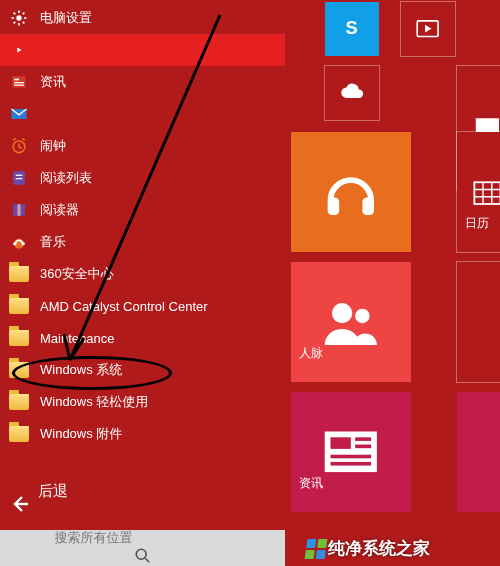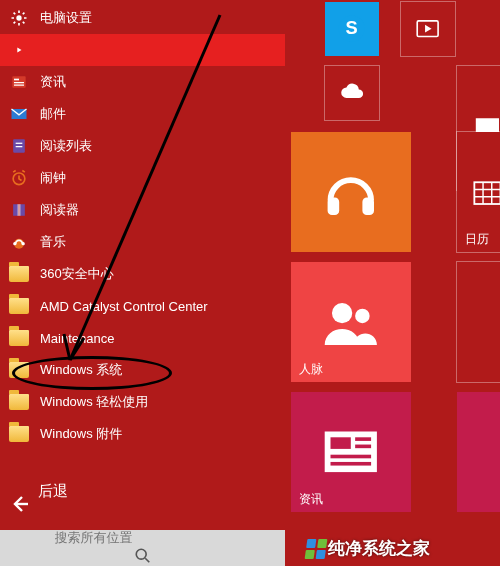--- a/index.html
+++ b/index.html
@@ -20,21 +20,21 @@
   .back-row { display:flex; height:44px; padding:0 10px; color:#fff; font-size:15px; font-weight: 500; cursor:pointer; }
   .back-arrow { width:28px; display:flex; align-items:center; }
   
   .search-row { height: 36px; background: #d9d9d9; display:flex; align-items:center; margin-top: 4px; flex-direction: column; }
   .search-input { flex:1; height:100%; border:none; background:transparent; padding:0 10px; font-size:13px; color:#666; outline:none; }
   .search-btn { width:38px; height:100%; display:flex; align-items:center; justify-content:center; cursor:pointer; }
   
   .right-col { flex:1; background:#b01a1a; padding: 0 0 0 6px; position: relative; }
   .tiles-wrap { position: relative; width: 100%; height: 100%; }
   .tile { position:absolute; color:#fff; display:flex; flex-direction:column; align-items:center; justify-content:center; overflow:hidden; }
-  .tile-label { position:absolute; left:8px; bottom:4px; font-size:12px; }
+  .tile-label { position:absolute; left:8px; bottom:20px; font-size:12px; }
   .tile-ico { display:flex; align-items:center; justify-content:center; }
   
   .annotation-arrow { position:absolute; pointer-events:none; z-index:50; }
   .annotation-ellipse { position:absolute; pointer-events:none; z-index:50; border:3px solid #000; border-radius:50%; }
   
   .watermark { position:absolute; right:6px; bottom:6px; display:flex; align-items:center; gap:2px; font-size:17px; font-weight:700; color:#fff; z-index:60; text-shadow: 0 0 3px rgba(0,0,0,.6); }
   .wm-logo { display:grid; grid-template-columns: 9px 9px; grid-template-rows:9px 9px; gap:2px; transform: skewX(-8deg); }
   .wm-logo span { border-radius:1px; }
 </style>
 </head>
@@ -73,41 +73,40 @@
           </span>
           <span class="mi-label">资讯</span>
         </div>
         <div class="menu-item">
           <span class="mi-icon">
             <svg width="20" height="20" viewBox="0 0 24 24">
               <rect x="3" y="6" width="18" height="12" fill="#2c7bd4"></rect>
               <path d="M3 6l9 7 9-7" stroke="#fff" stroke-width="1.5" fill="none"></path>
             </svg>
           </span>
-          <span class="mi-label">邮件</span>
+        </div>
+        <div class="menu-item">
+          <span class="mi-icon">
+            <svg width="20" height="20" viewBox="0 0 24 24">
+              <circle cx="12" cy="13" r="7" stroke="#e86d1f" stroke-width="2" fill="none"></circle>
+              <path d="M12 9v4l3 2" stroke="#e86d1f" stroke-width="2" fill="none"></path>
+              <path d="M5 5l3-2M19 5l-3-2" stroke="#e86d1f" stroke-width="2"></path>
+            </svg>
+          </span>
+          <span class="mi-label">闹钟</span>
         </div>
         <div class="menu-item">
           <span class="mi-icon">
             <svg width="20" height="20" viewBox="0 0 24 24">
               <rect x="5" y="4" width="14" height="16" rx="1" fill="#6a4aa8"></rect>
               <rect x="8" y="8" width="8" height="1.5" fill="#fff"></rect>
               <rect x="8" y="12" width="8" height="1.5" fill="#fff"></rect>
             </svg>
           </span>
           <span class="mi-label">阅读列表</span>
-        </div>
-        <div class="menu-item">
-          <span class="mi-icon">
-            <svg width="20" height="20" viewBox="0 0 24 24">
-              <circle cx="12" cy="13" r="7" stroke="#e86d1f" stroke-width="2" fill="none"></circle>
-              <path d="M12 9v4l3 2" stroke="#e86d1f" stroke-width="2" fill="none"></path>
-              <path d="M5 5l3-2M19 5l-3-2" stroke="#e86d1f" stroke-width="2"></path>
-            </svg>
-          </span>
-          <span class="mi-label">闹钟</span>
         </div>
         <div class="menu-item">
           <span class="mi-icon">
             <svg width="20" height="20" viewBox="0 0 24 24">
               <path d="M5 5h6v14H5zM13 5h6v14h-6z" fill="#6a4aa8"></path>
               <path d="M11 5v14M13 5v14" stroke="#fff" stroke-width="1"></path>
             </svg>
           </span>
           <span class="mi-label">阅读器</span>
         </div>

